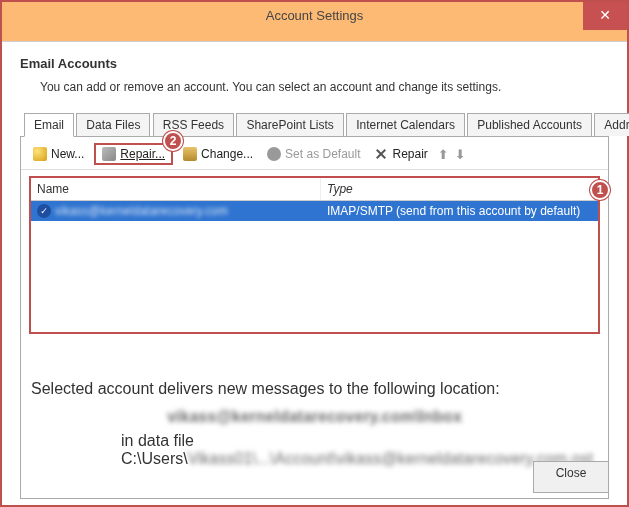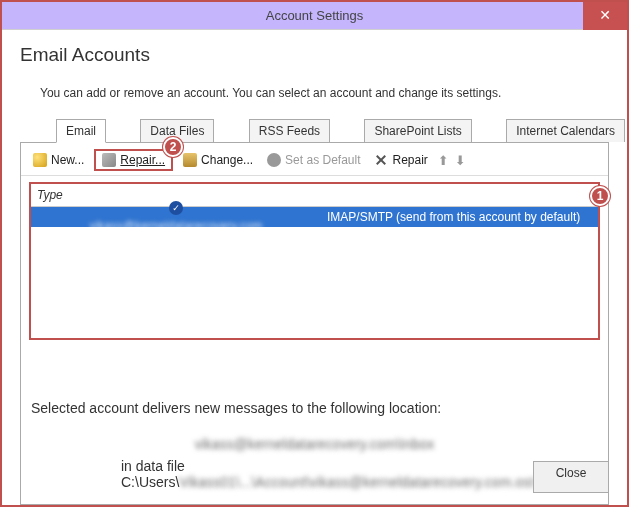--- a/index.html
+++ b/index.html
@@ -11,22 +11,22 @@
       color: #333;
     }
     .window {
       width: 629px;
       height: 507px;
       border: 2px solid #c0504d;
       background: #fff;
       position: relative;
     }
     .titlebar {
-      height: 28px;
-      background: #c4b5fd;
+      height: 40px;
+      background: #fdba74;
       border-bottom: 1px solid #d0d0d0;
       position: relative;
       text-align: center;
       line-height: 28px;
       font-size: 13px;
       color: #444;
     }
     .closebtn {
       position: absolute;
       right: 0; top: 0;
@@ -35,26 +35,26 @@
       color: #fff;
       text-align: center;
       line-height: 26px;
       font-size: 14px;
       cursor: pointer;
     }
     .content {
       padding: 14px 18px 0 18px;
     }
     .heading {
-      font-weight: normal;
-      font-size: 19px;
+      font-weight: bold;
+      font-size: 13px;
       color: #333;
     }
     .subheading {
-      margin: 20px 0 18px 20px;
+      margin: 9px 0 18px 20px;
       font-size: 12px;
       color: #333;
     }
     
     .tabstrip {
       position: relative;
       padding-left: 4px;
       border-bottom: 1px solid #aaa;
       white-space: nowrap;
     }
@@ -63,21 +63,20 @@
       padding: 4px 9px 4px 9px;
       border: 1px solid #aaa;
       border-bottom: none;
       background: #f4f4f4;
       font-size: 12px;
       color: #333;
       position: relative;
       top: 1px;
       cursor: pointer;
       margin-right: -1px;
-      margin-left: 32px;
     }
     .tab.active {
       background: #fff;
       border-bottom: 1px solid #fff;
       z-index: 2;
     }
     .tabbody {
       border: 1px solid #aaa;
       border-top: none;
       background: #fff;
@@ -138,34 +137,34 @@
     .th.type { flex:1;font-style:italic; }
     .trow {
       display:flex;
       align-items:center;
       background:#2f74d0;
       color:#fff;
       font-size:12px;
       height:20px;
     }
     .td { padding:2px 6px; white-space:nowrap; overflow:hidden; }
-    .td.name { width:290px; display:flex; align-items:center; gap:4px;flex-direction:column;}
+    .td.name { width:290px; display:flex; align-items:center; gap:4px;}
     .td.type { flex:1; }
     .checkcircle {
       width:14px;height:14px;border-radius:50%;background:#1e4ea0;color:#fff;
       display:inline-flex;align-items:center;justify-content:center;font-size:10px;
       position:relative;
     }
     .checkcircle::after{content:"✓";font-size:9px;}
     
     .footer-text {
       position:absolute;
       left:10px; right:10px;
-      bottom: 14px;
-      font-size:14px;
+      bottom: 30px;
+      font-size:16px;
       color:#333;
     }
     .blur { color:transparent; text-shadow: 0 0 5px rgba(0,0,0,.6); }
     .blur2 { color:transparent; text-shadow: 0 0 5px rgba(0,0,0,.6); }
     .emailblur { color:rgba(255,255,255,0); text-shadow: 0 0 4px rgba(255,255,255,.9); }
     
     .dlgclose {
       position:absolute;
       right:18px; bottom:12px;
       width:76px; height:32px;
@@ -239,34 +238,35 @@
           <span class="ticon remove"></span>
           <span>Repair</span>
         </span>
         <span class="arrow">⬆</span>
         <span class="arrow">⬇</span>
       </div>
 
       <div class="tablewrap">
         <span class="badge" style="top:2px; right:-12px;">1</span>
         <div class="thead">
+          <div class="th name">Name</div>
           <div class="th type">Type</div>
         </div>
         <div class="trow">
           <div class="td name">
             <span class="checkcircle"></span>
             <span class="emailblur">vikass@kerneldatarecovery.com</span>
           </div>
           <div class="td type">IMAP/SMTP (send from this account by default)</div>
         </div>
       </div>
 
       <div class="footer-text">
         <div>Selected account delivers new messages to the following location:</div>
-        <div style="text-align:center; margin-top:20px;">
+        <div style="text-align:center; margin-top:10px;font-weight:bold;">
           <span class="blur">vikass@kerneldatarecovery.com\Inbox</span>
         </div>
         <div style="margin-top:6px; margin-left:90px;">
           <span>in data file C:\Users\</span><span class="blur2">Vikass01\...\Account\vikass@kerneldatarecovery.com.ost</span>
         </div>
       </div>
 
     </div>
 
   </div>

